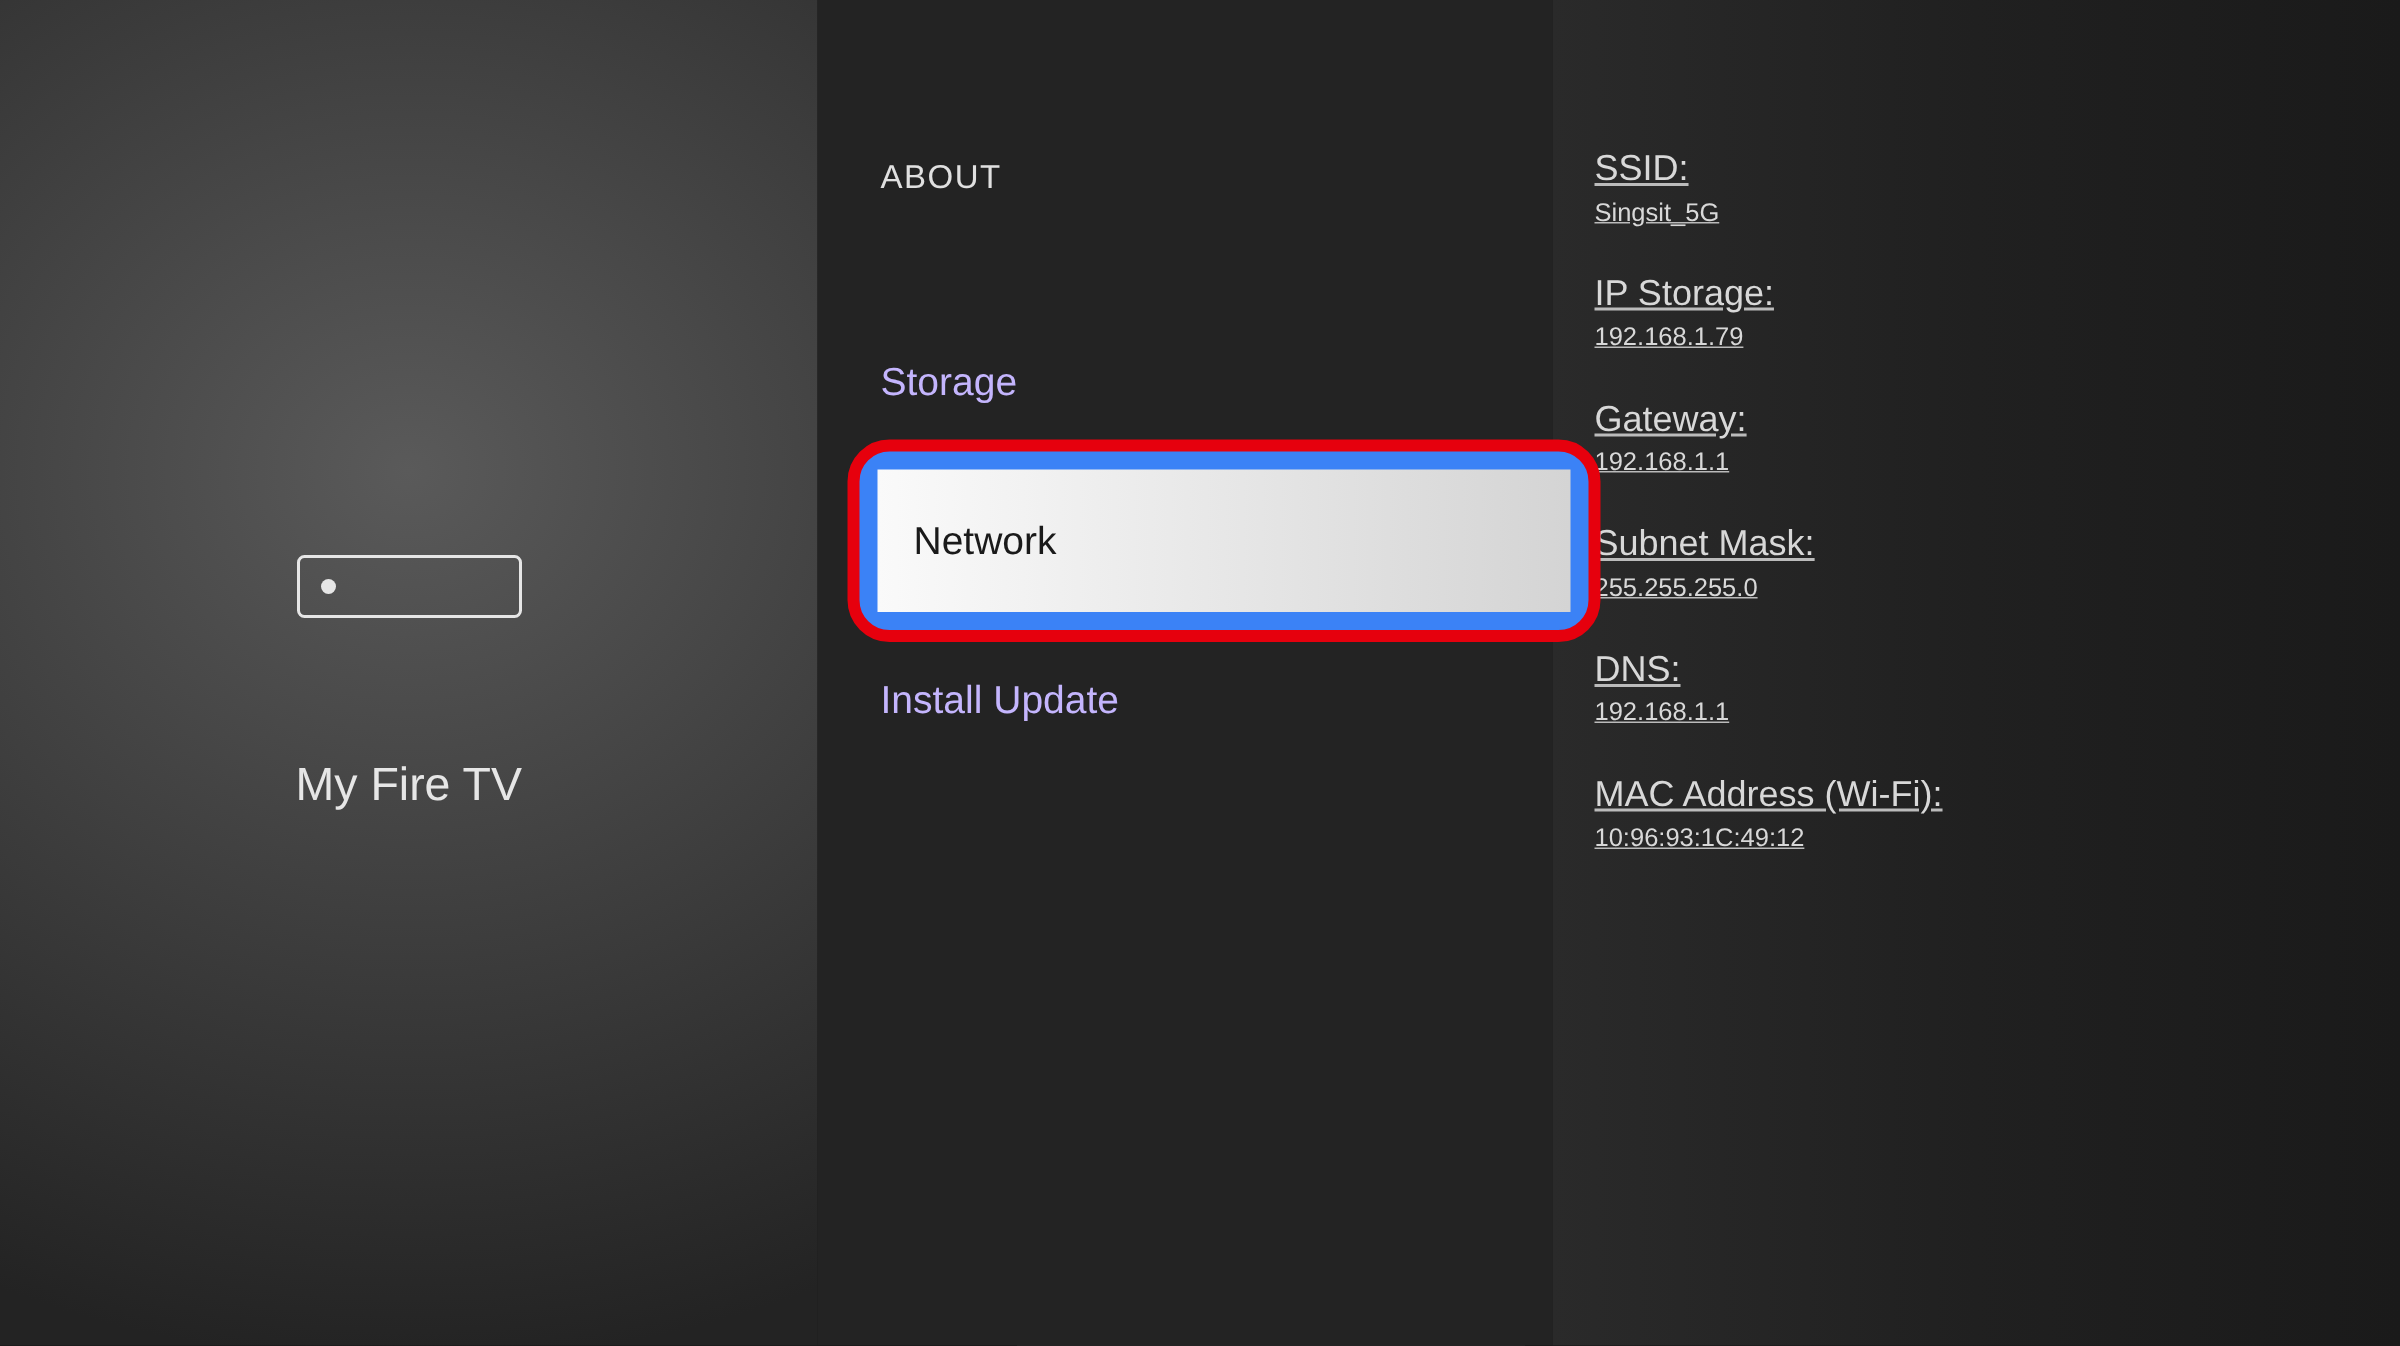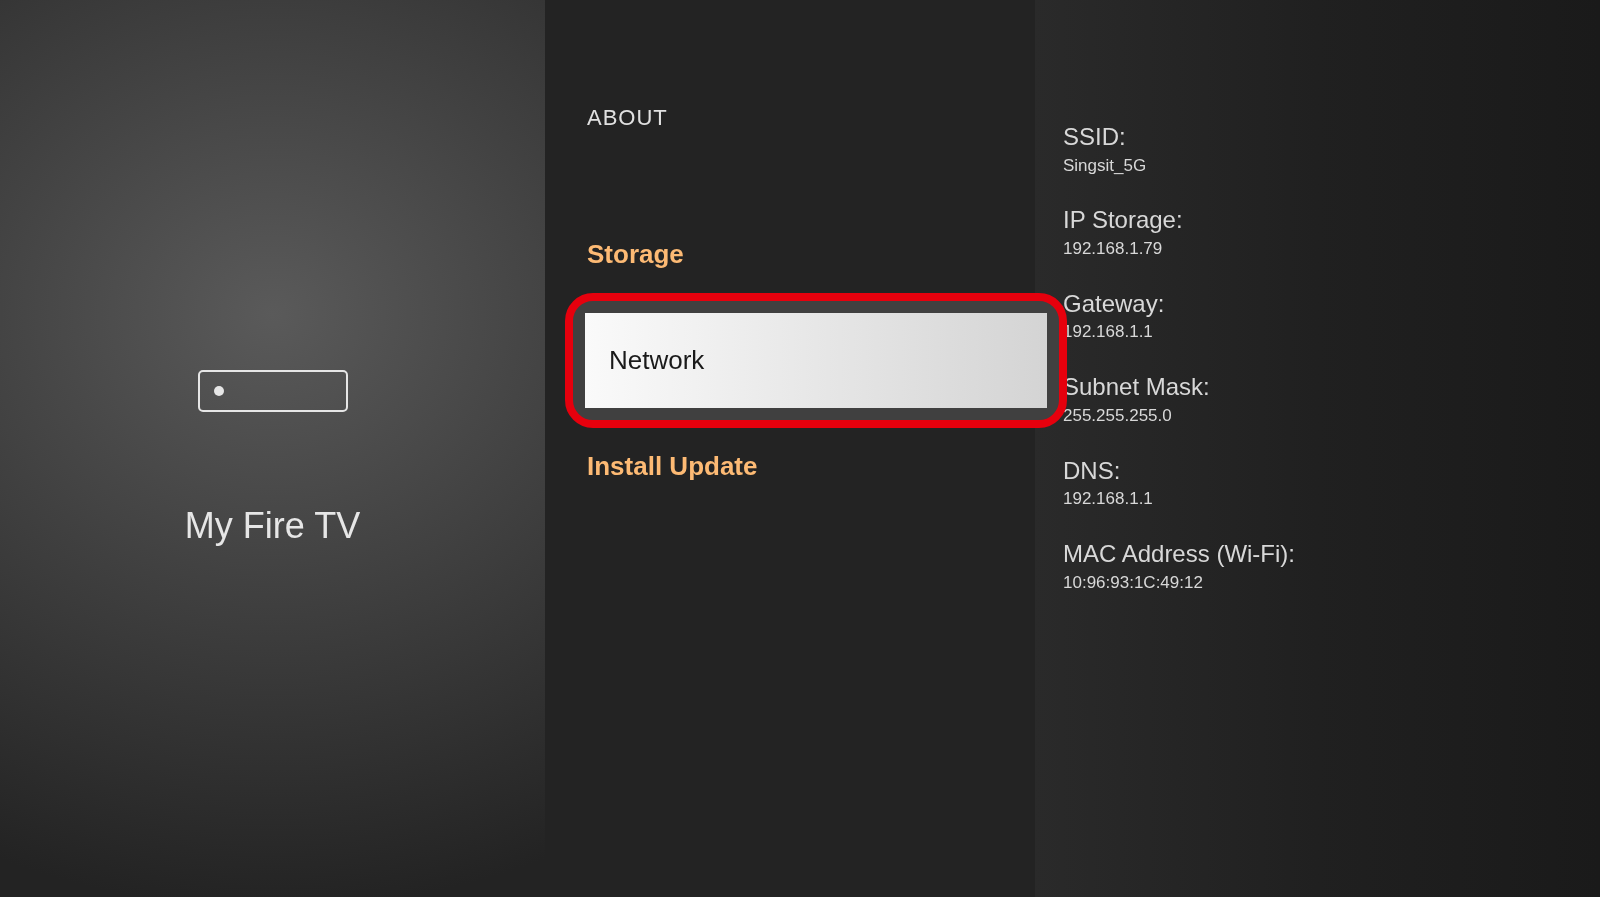--- a/index.html
+++ b/index.html
@@ -46,21 +46,21 @@
       height: 10px;
       background: #e6e6e6;
       border-radius: 50%;
       left: 14px;
       top: 50%;
       transform: translateY(-50%);
     }
 
     .device-title {
       color: #e6e6e6;
-      font-size: 36px;
+      font-size: 31px;
       font-weight: 300;
       position: absolute;
       top: 505px;
     }
 
     .middle-panel {
       width: 490px;
       height: 100%;
       background: #232323;
       padding-top: 105px;
@@ -75,53 +75,54 @@
       font-weight: 400;
       letter-spacing: 1px;
       margin-bottom: 90px;
     }
 
     .menu-list {
       list-style: none;
     }
 
     .menu-item {
-      color: #fdba74;
+      color: #c4b5fd;
       font-size: 26px;
-      font-weight: 700;
+      font-weight: 400;
       padding: 18px 0;
       cursor: pointer;
     }
 
     .menu-item-selected-wrapper {
       position: relative;
       left: -22px;
       width: 502px;
       padding: 12px;
       margin: 5px 0;
-      background: #404040;
+      background: #3b82f6;
       border: 8px solid #e6000d;
       border-radius: 28px;
     }
 
     .menu-item-selected {
       background: linear-gradient(to right, #fafafa, #d4d4d4);
       color: #1a1a1a;
       font-size: 26px;
       font-weight: 500;
       padding: 32px 24px;
       cursor: pointer;
     }
 
     .right-panel {
       flex: 1;
       height: 100%;
       background: linear-gradient(to right, #2a2a2a 0%, #202020 50%, #1a1a1a 100%);
-      padding-top: 120px;
+      padding-top: 96px;
       padding-left: 28px;
+      text-decoration: underline;
     }
 
     .info-block {
       margin-bottom: 26px;
     }
 
     .info-label {
       color: #d8d8d8;
       font-size: 24px;
       font-weight: 400;

